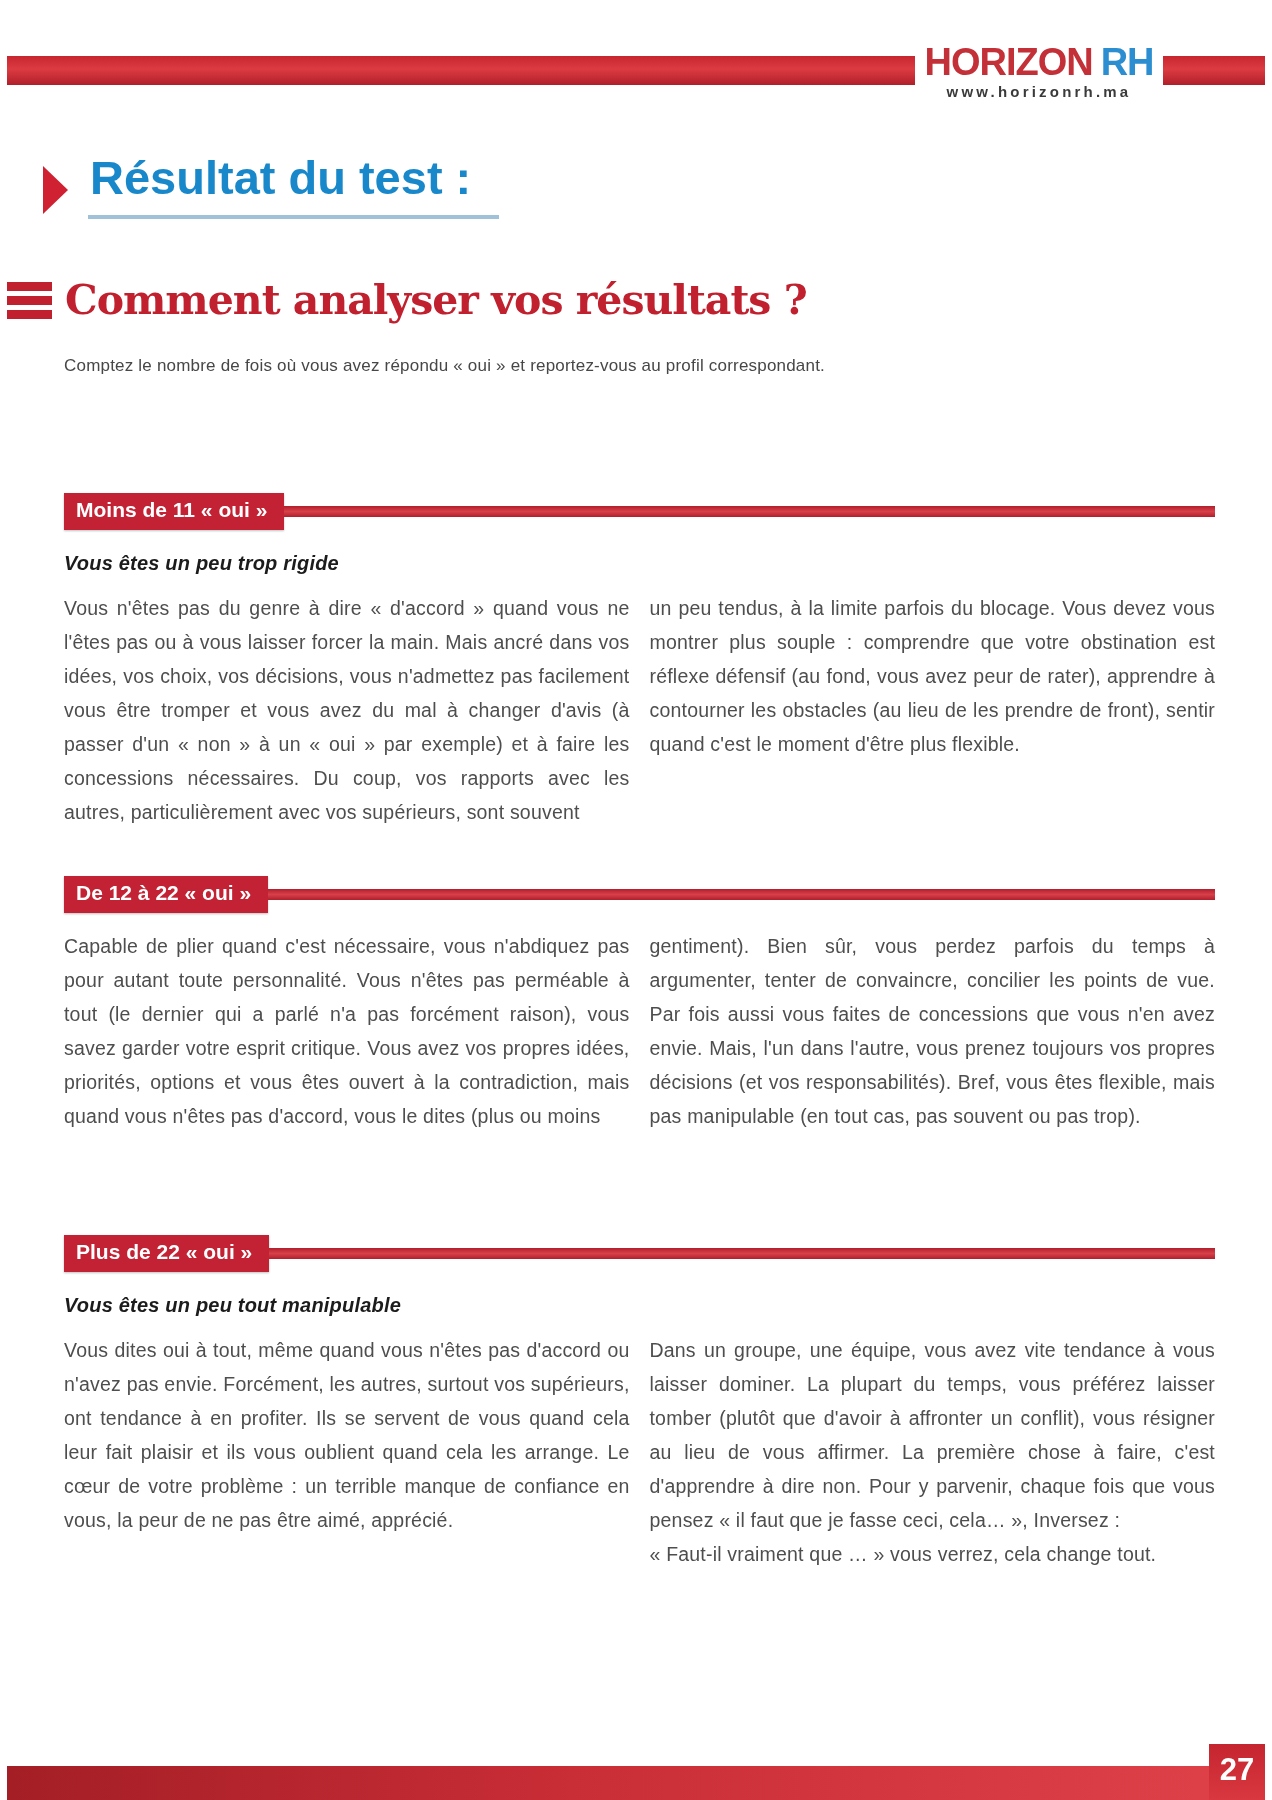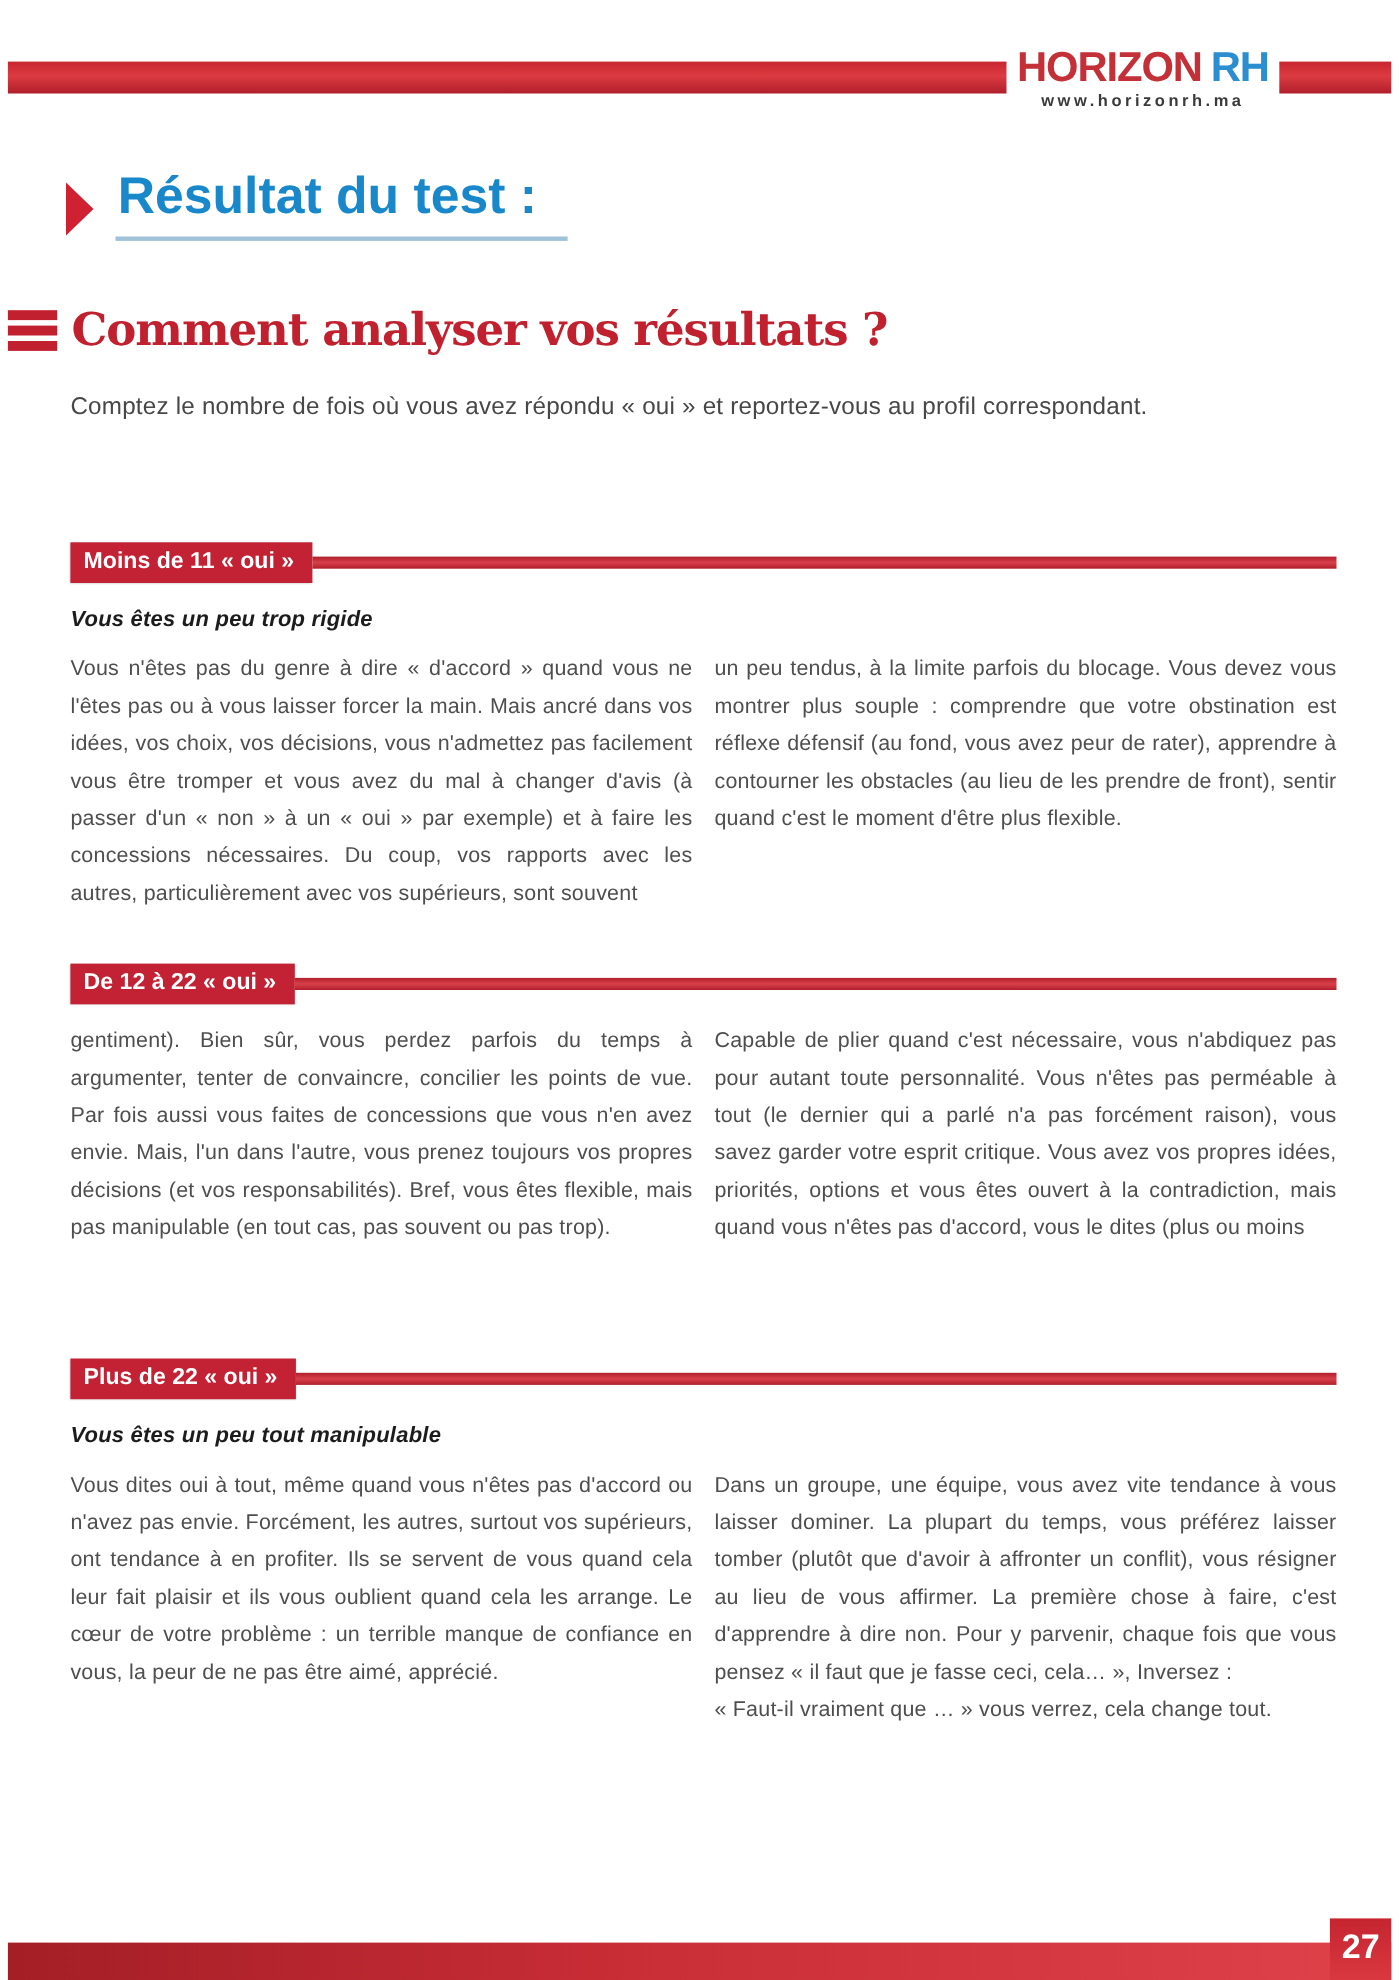--- a/index.html
+++ b/index.html
@@ -47,21 +47,21 @@
     font-weight: 700;
     color: #3a3a3a;
     letter-spacing: 3.2px;
     line-height: 20px;
     white-space: nowrap;
   }
 
   
   .title-row {
     position: absolute;
-    left: 53px;
+    left: 36px;
     top: 150px;
     display: flex;
     align-items: flex-start;
   }
   .title-arrow {
     width: 0; height: 0;
     margin-top: 16px;
     border-left: 25px solid #cf2131;
     border-top: 24px solid transparent;
     border-bottom: 24px solid transparent;
@@ -98,21 +98,21 @@
     color: #c1202e;
     letter-spacing: -1px;
   }
 
   
   .intro {
     position: absolute;
     left: 57px;
     top: 356px;
     width: 1151px;
-    font-size: 22px;
+    font-size: 17px;
     color: #474747;
     letter-spacing: 0.2px;
   }
 
   
   .profile {
     position: absolute;
     left: 57px;
     width: 1151px;
   }
@@ -224,22 +224,22 @@
       <div class="col">un peu tendus, à la limite parfois du blocage. Vous devez vous montrer plus souple : comprendre que votre obstination est réflexe défensif (au fond, vous avez peur de rater), apprendre à contourner les obstacles (au lieu de les prendre de front), sentir quand c'est le moment d'être plus flexible.</div>
     </div>
   </section>
 
   <section class="profile p1">
     <div class="banner-row">
       <div class="banner-box">De 12 à 22 « oui »</div>
       <div class="banner-line"></div>
     </div>
     <div class="cols">
+      <div class="col">Capable de plier quand c'est nécessaire, vous n'abdiquez pas pour autant toute personnalité. Vous n'êtes pas perméable à tout (le dernier qui a parlé n'a pas forcément raison), vous savez garder votre esprit critique. Vous avez vos propres idées, priorités, options et vous êtes ouvert à la contradiction, mais quand vous n'êtes pas d'accord, vous le dites (plus ou moins</div>
       <div class="col">gentiment). Bien sûr, vous perdez parfois du temps à argumenter, tenter de convaincre, concilier les points de vue. Par fois aussi vous faites de concessions que vous n'en avez envie. Mais, l'un dans l'autre, vous prenez toujours vos propres décisions (et vos responsabilités). Bref, vous êtes flexible, mais pas manipulable (en tout cas, pas souvent ou pas trop).</div>
-      <div class="col">Capable de plier quand c'est nécessaire, vous n'abdiquez pas pour autant toute personnalité. Vous n'êtes pas perméable à tout (le dernier qui a parlé n'a pas forcément raison), vous savez garder votre esprit critique. Vous avez vos propres idées, priorités, options et vous êtes ouvert à la contradiction, mais quand vous n'êtes pas d'accord, vous le dites (plus ou moins</div>
     </div>
   </section>
 
   <section class="profile p2">
     <div class="banner-row">
       <div class="banner-box">Plus de 22 « oui »</div>
       <div class="banner-line"></div>
     </div>
     <div class="subtitle">Vous êtes un peu tout manipulable</div>
     <div class="cols">

